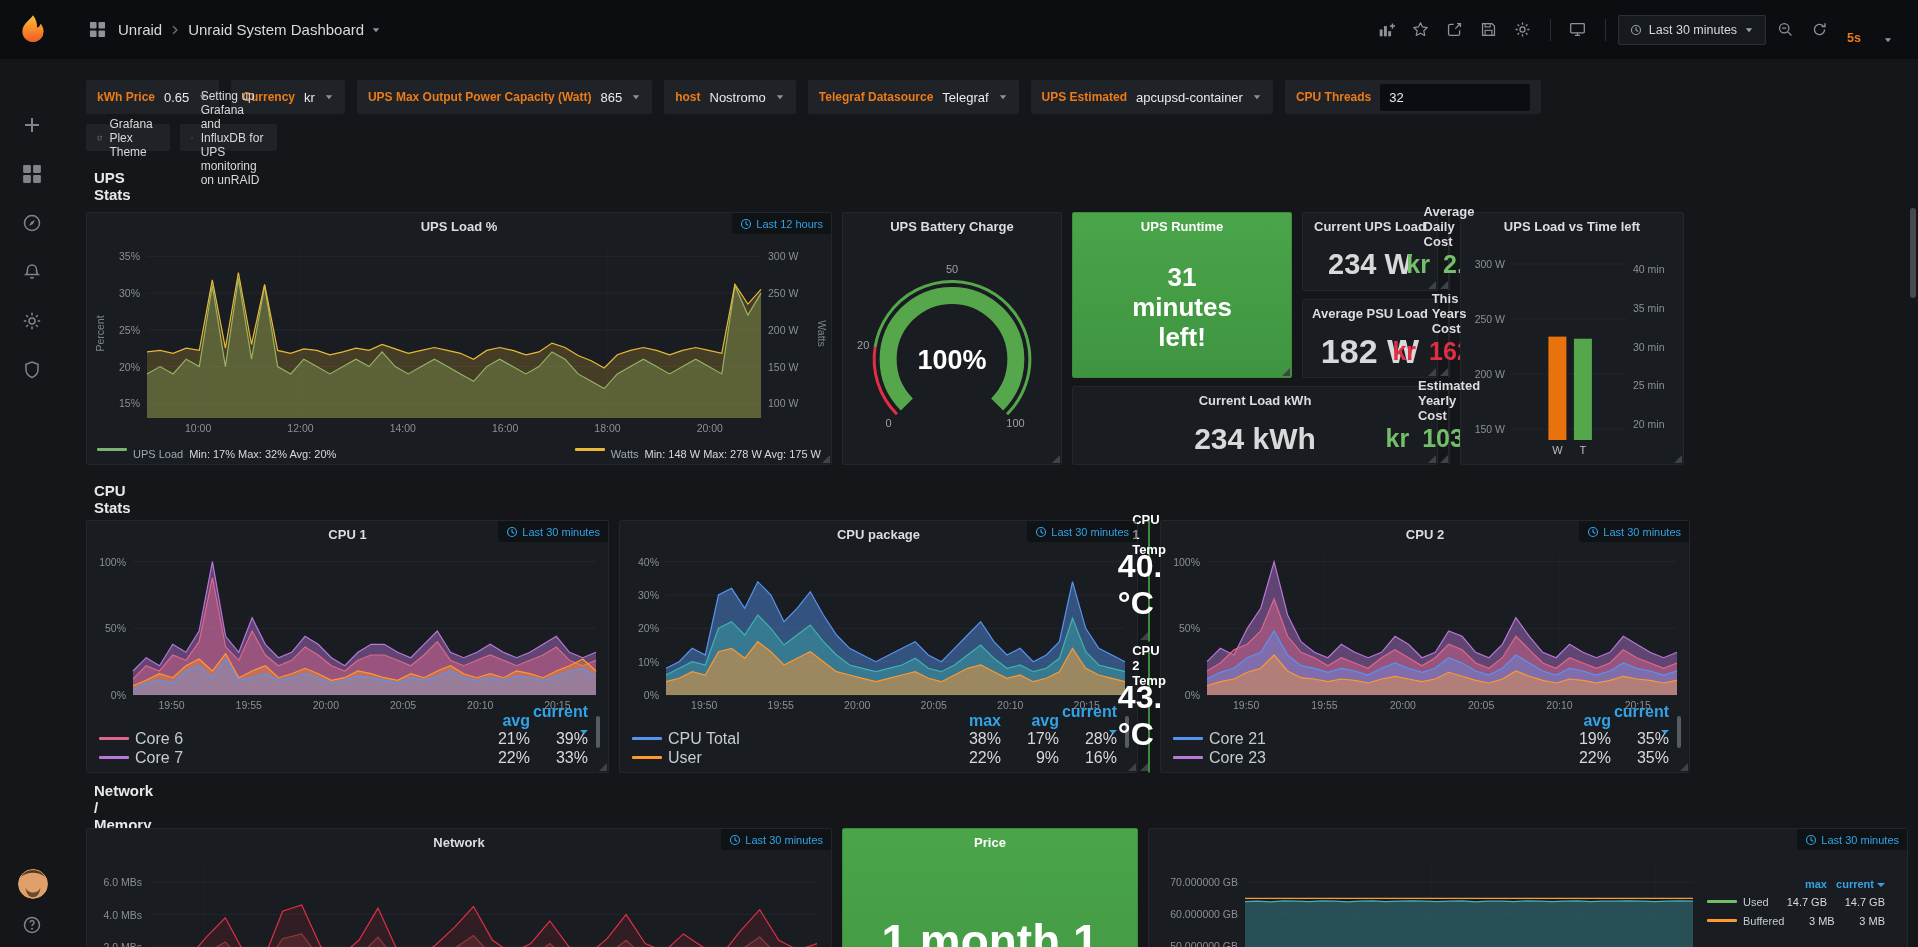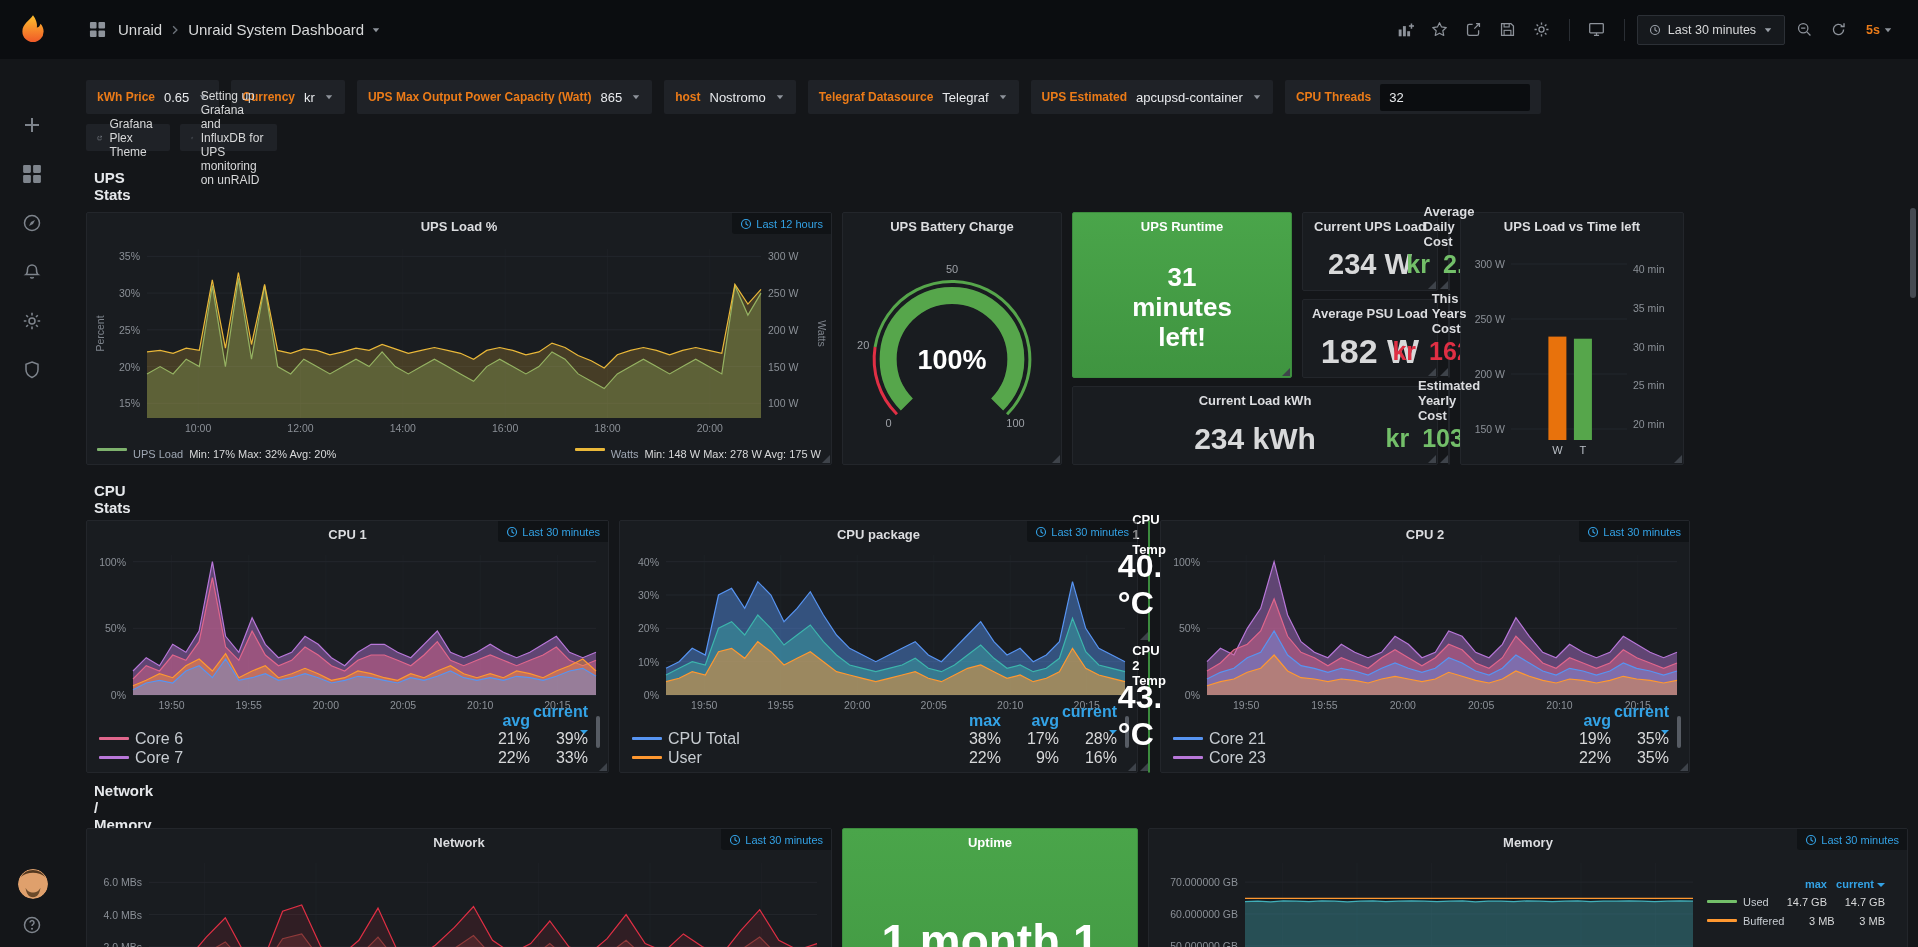--- a/index.html
+++ b/index.html
@@ -18,21 +18,21 @@
   .crumbs{display:flex;align-items:center;gap:7px;margin-left:4px}
   .crumb{color:#d8d9da;font-size:15px;cursor:pointer}
   .crumb.strong{font-weight:400}
   .chev{color:#6d737b}
   .nb-right{margin-left:auto;display:flex;align-items:center;gap:4px}
   .nb-right .nb-ic{width:30px}
   .nb-div{width:1px;height:22px;background:#2a2e34;margin:0 8px}
   .timepick{display:flex;align-items:center;gap:7px;background:#16191d;border:1px solid #2c3036;
     border-radius:2px;height:30px;padding:0 11px;color:#d8d9da;font-size:12.5px;cursor:pointer}
   .timepick svg{color:#9aa0a8}
-  .refint{display:flex;align-items:center;gap:3px;height:30px;padding:0 9px;cursor:pointer}
+  .refint{display:flex;align-items:flex-end;gap:22px;height:30px;padding:0 9px;cursor:pointer}
   .refint .lab{color:#eb7b18;font-size:12.5px;font-weight:600}
   .ic10{width:10px;height:10px;color:#8e939b}
   .ic12{width:12px;height:12px}
 
   
   .sidebar{position:absolute;top:59px;left:0;bottom:0;width:66px;background:#141619;
     display:flex;flex-direction:column;align-items:center;padding:56px 0 10px;z-index:15}
   .sb-ic{width:22px;height:22px;color:#7e848c;margin-bottom:27px;cursor:pointer;flex:none}
   .sb-ic svg{width:20px;height:20px}
   .sb-bottom{margin-top:auto;display:flex;flex-direction:column;align-items:center;gap:16px}
@@ -789,29 +789,26 @@
                 <path d="M58.0 105.9 L77.1 93.0 L96.2 102.7 L115.3 80.1 L134.3 60.8 L153.4 96.2 L172.5 102.7 L191.6 54.3 L210.7 47.9 L229.8 89.8 L248.9 99.4 L267.9 83.3 L287.0 51.1 L306.1 93.0 L325.2 101.1 L344.3 88.2 L363.4 70.4 L382.5 49.5 L401.5 83.3 L420.6 96.2 L439.7 86.6 L458.8 64.0 L477.9 89.8 L497.0 97.8 L516.1 81.7 L535.1 57.6 L554.2 86.6 L573.3 94.6 L592.4 76.9 L611.5 89.8 L630.6 97.8 L649.7 73.7 L668.7 52.7 L687.8 83.3 L706.9 93.0 L726.0 86.6 L726 122 L58 122 Z" fill="#e02f44" fill-opacity="0.12"></path>
                 <path d="M58.0 105.9 L77.1 93.0 L96.2 102.7 L115.3 80.1 L134.3 60.8 L153.4 96.2 L172.5 102.7 L191.6 54.3 L210.7 47.9 L229.8 89.8 L248.9 99.4 L267.9 83.3 L287.0 51.1 L306.1 93.0 L325.2 101.1 L344.3 88.2 L363.4 70.4 L382.5 49.5 L401.5 83.3 L420.6 96.2 L439.7 86.6 L458.8 64.0 L477.9 89.8 L497.0 97.8 L516.1 81.7 L535.1 57.6 L554.2 86.6 L573.3 94.6 L592.4 76.9 L611.5 89.8 L630.6 97.8 L649.7 73.7 L668.7 52.7 L687.8 83.3 L706.9 93.0 L726.0 86.6" fill="none" stroke="#e02f44" stroke-width="1.2"></path>
                 <path d="M58.0 112.3 L77.1 104.3 L96.2 110.7 L115.3 96.2 L134.3 84.9 L153.4 105.9 L172.5 110.7 L191.6 81.7 L210.7 76.9 L229.8 102.7 L248.9 109.1 L267.9 99.4 L287.0 80.1 L306.1 104.3 L325.2 109.1 L344.3 101.1 L363.4 91.4 L382.5 78.5 L401.5 99.4 L420.6 105.9 L439.7 101.1 L458.8 86.6 L477.9 102.7 L497.0 107.5 L516.1 97.8 L535.1 83.3 L554.2 101.1 L573.3 105.9 L592.4 94.6 L611.5 102.7 L630.6 107.5 L649.7 93.0 L668.7 80.1 L687.8 99.4 L706.9 104.3 L726.0 101.1 L726 122 L58 122 Z" fill="#8f3a3a" fill-opacity="0.3"></path>
                 <path d="M58.0 112.3 L77.1 104.3 L96.2 110.7 L115.3 96.2 L134.3 84.9 L153.4 105.9 L172.5 110.7 L191.6 81.7 L210.7 76.9 L229.8 102.7 L248.9 109.1 L267.9 99.4 L287.0 80.1 L306.1 104.3 L325.2 109.1 L344.3 101.1 L363.4 91.4 L382.5 78.5 L401.5 99.4 L420.6 105.9 L439.7 101.1 L458.8 86.6 L477.9 102.7 L497.0 107.5 L516.1 97.8 L535.1 83.3 L554.2 101.1 L573.3 105.9 L592.4 94.6 L611.5 102.7 L630.6 107.5 L649.7 93.0 L668.7 80.1 L687.8 99.4 L706.9 104.3 L726.0 101.1" fill="none" stroke="#8f3a3a" stroke-width="1.2"></path>
               </svg></div>
 
         </div>
 
         <div class="panel green" style="width:296px;height:253px">
           <div class="panel-h">
-              <span class="panel-title">Uptime</span>
+              <span class="panel-title">Price</span>
             </div>
           <div class="stat-val" style="font-size:46px;align-items:flex-start;padding-top:59px">1 month 1</div>
         </div>
 
         <div class="panel" style="width:760px;height:253px">
-          <div class="panel-h">
-              <span class="panel-title">Memory</span>
-            </div>
           <div class="ttag">
               <svg class="ic12">
                 <use href="#i-clock"></use>
               </svg>
               <span>Last 30 minutes</span>
             </div>
           <div class="chart" style="top:28px;left:4px;right:206px;height:140px"><svg width="548" height="140">
                 <line x1="129.33333333333331" y1="6" x2="129.33333333333331" y2="122" stroke="#1d2025" stroke-width="1"></line>
                 <text x="129.33333333333331" y="136" text-anchor="middle" font-size="10.5" fill="#8b9097">19:50</text>
                 <line x1="204" y1="6" x2="204" y2="122" stroke="#1d2025" stroke-width="1"></line>

